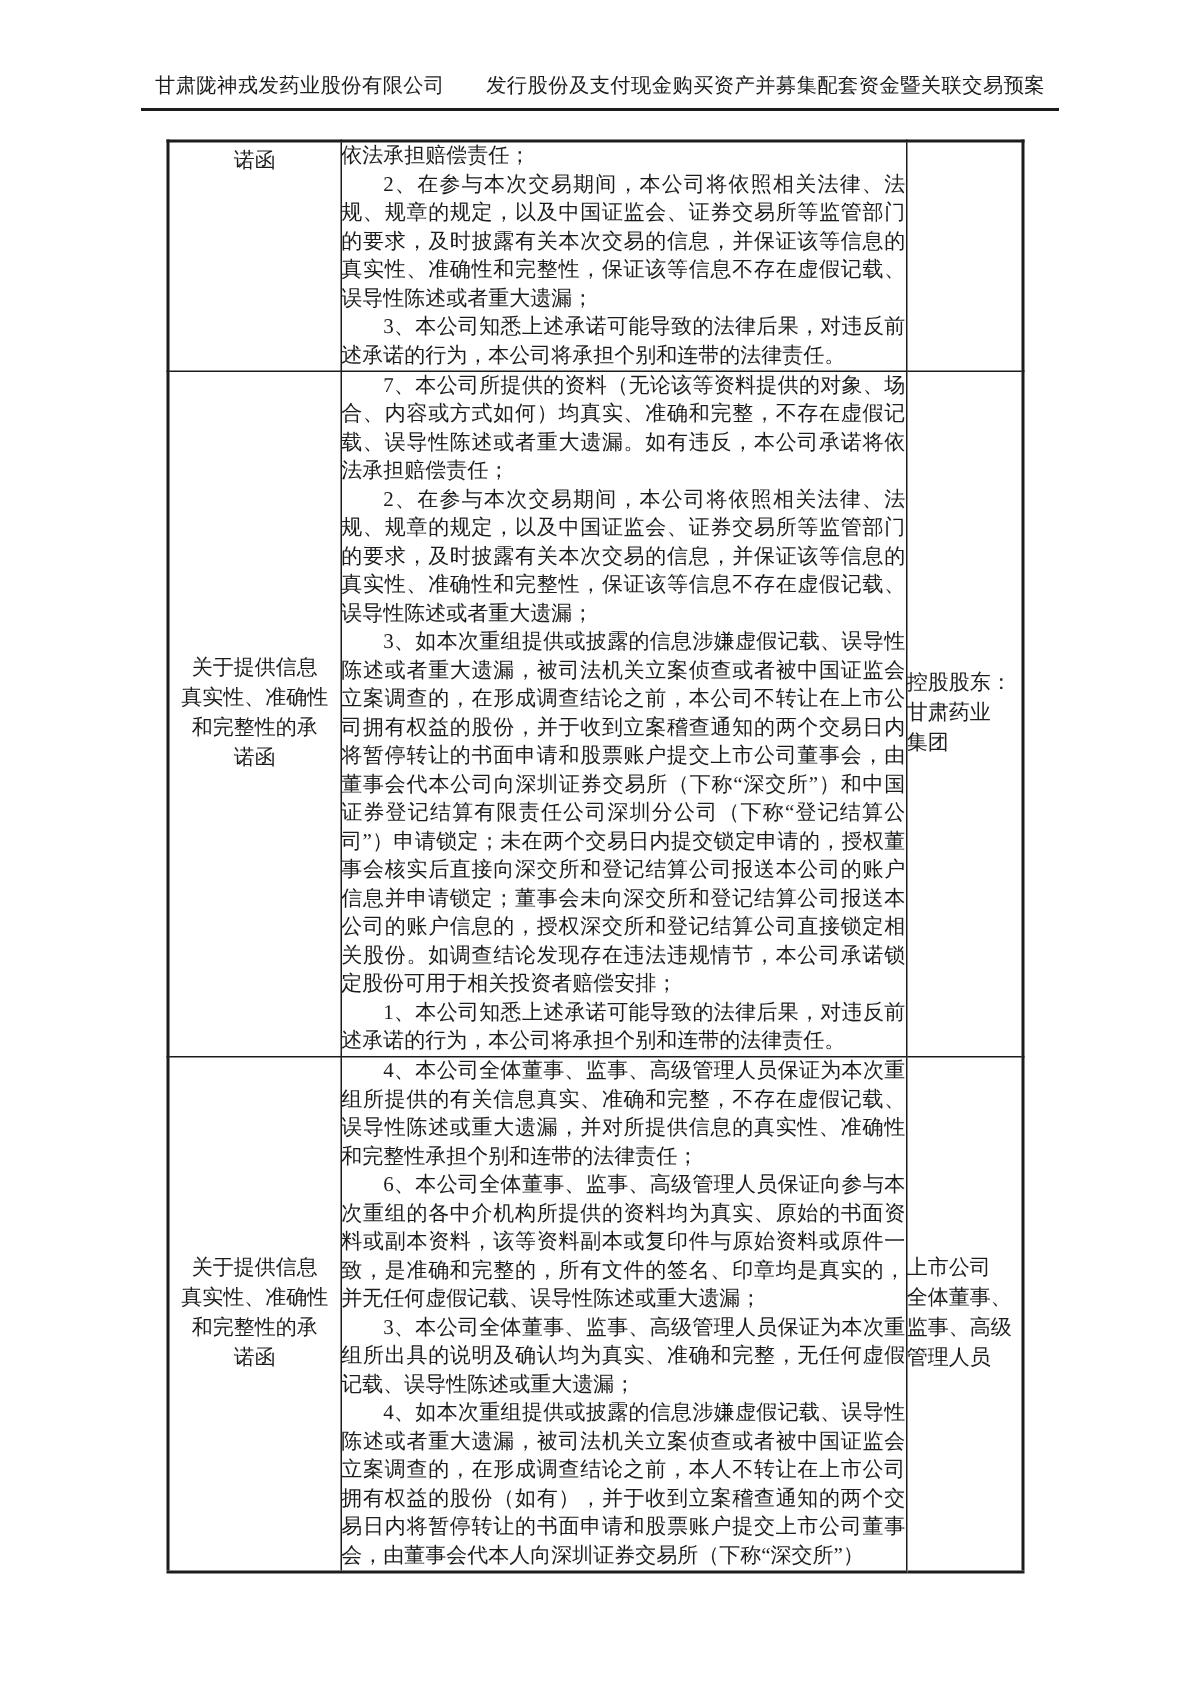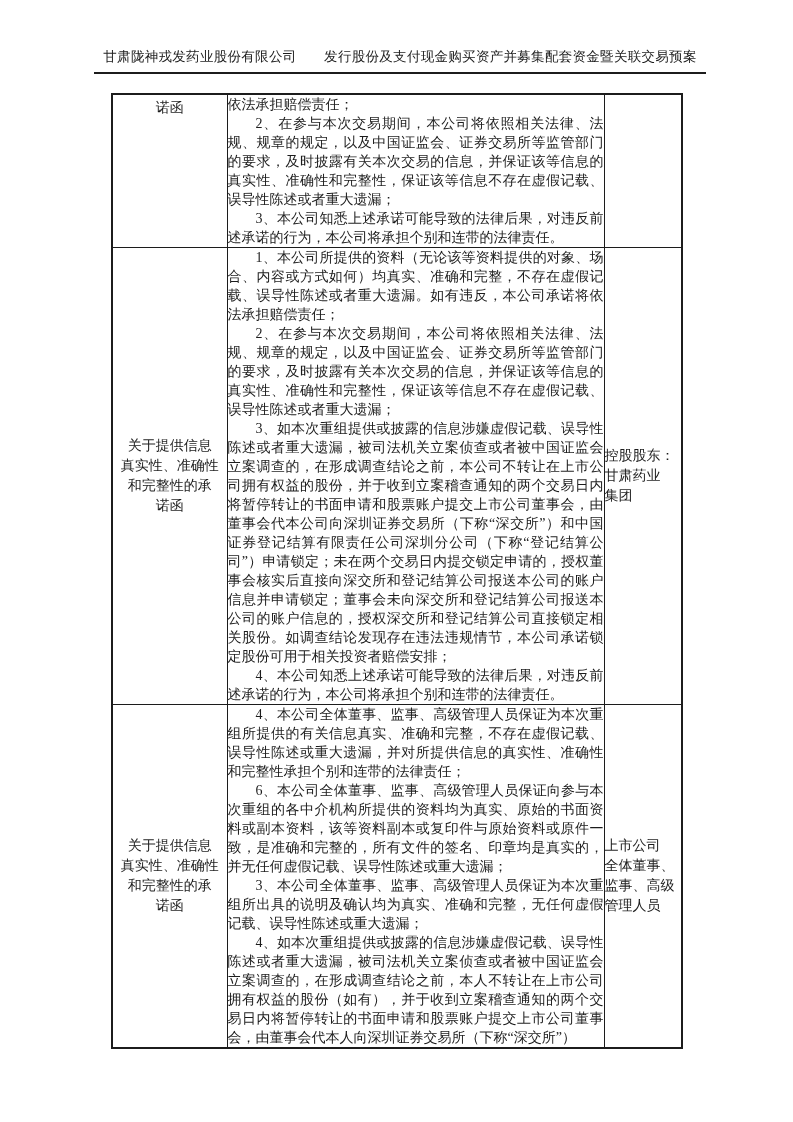--- a/index.html
+++ b/index.html
@@ -105,24 +105,24 @@
       </td>
       <td class="party-cell"></td>
     </tr>
 
     <tr class="row-2">
       <td class="label-cell">关于提供信息
 真实性、准确性
 和完整性的承
 诺函</td>
       <td class="content-cell">
-        <p>1、本公司所提供的资料（无论该等资料提供的对象、场合、内容或方式如何）均真实、准确和完整，不存在虚假记载、误导性陈述或者重大遗漏。如有违反，本公司承诺将依法承担赔偿责任；</p>
+        <p>7、本公司所提供的资料（无论该等资料提供的对象、场合、内容或方式如何）均真实、准确和完整，不存在虚假记载、误导性陈述或者重大遗漏。如有违反，本公司承诺将依法承担赔偿责任；</p>
         <p>2、在参与本次交易期间，本公司将依照相关法律、法规、规章的规定，以及中国证监会、证券交易所等监管部门的要求，及时披露有关本次交易的信息，并保证该等信息的真实性、准确性和完整性，保证该等信息不存在虚假记载、误导性陈述或者重大遗漏；</p>
         <p>3、如本次重组提供或披露的信息涉嫌虚假记载、误导性陈述或者重大遗漏，被司法机关立案侦查或者被中国证监会立案调查的，在形成调查结论之前，本公司不转让在上市公司拥有权益的股份，并于收到立案稽查通知的两个交易日内将暂停转让的书面申请和股票账户提交上市公司董事会，由董事会代本公司向深圳证券交易所（下称“深交所”）和中国证券登记结算有限责任公司深圳分公司（下称“登记结算公司”）申请锁定；未在两个交易日内提交锁定申请的，授权董事会核实后直接向深交所和登记结算公司报送本公司的账户信息并申请锁定；董事会未向深交所和登记结算公司报送本公司的账户信息的，授权深交所和登记结算公司直接锁定相关股份。如调查结论发现存在违法违规情节，本公司承诺锁定股份可用于相关投资者赔偿安排；</p>
-        <p>4、本公司知悉上述承诺可能导致的法律后果，对违反前述承诺的行为，本公司将承担个别和连带的法律责任。</p>
+        <p>1、本公司知悉上述承诺可能导致的法律后果，对违反前述承诺的行为，本公司将承担个别和连带的法律责任。</p>
       </td>
       <td class="party-cell">控股股东：
 甘肃药业
 集团</td>
     </tr>
 
     <tr class="row-3">
       <td class="label-cell">关于提供信息
 真实性、准确性
 和完整性的承

